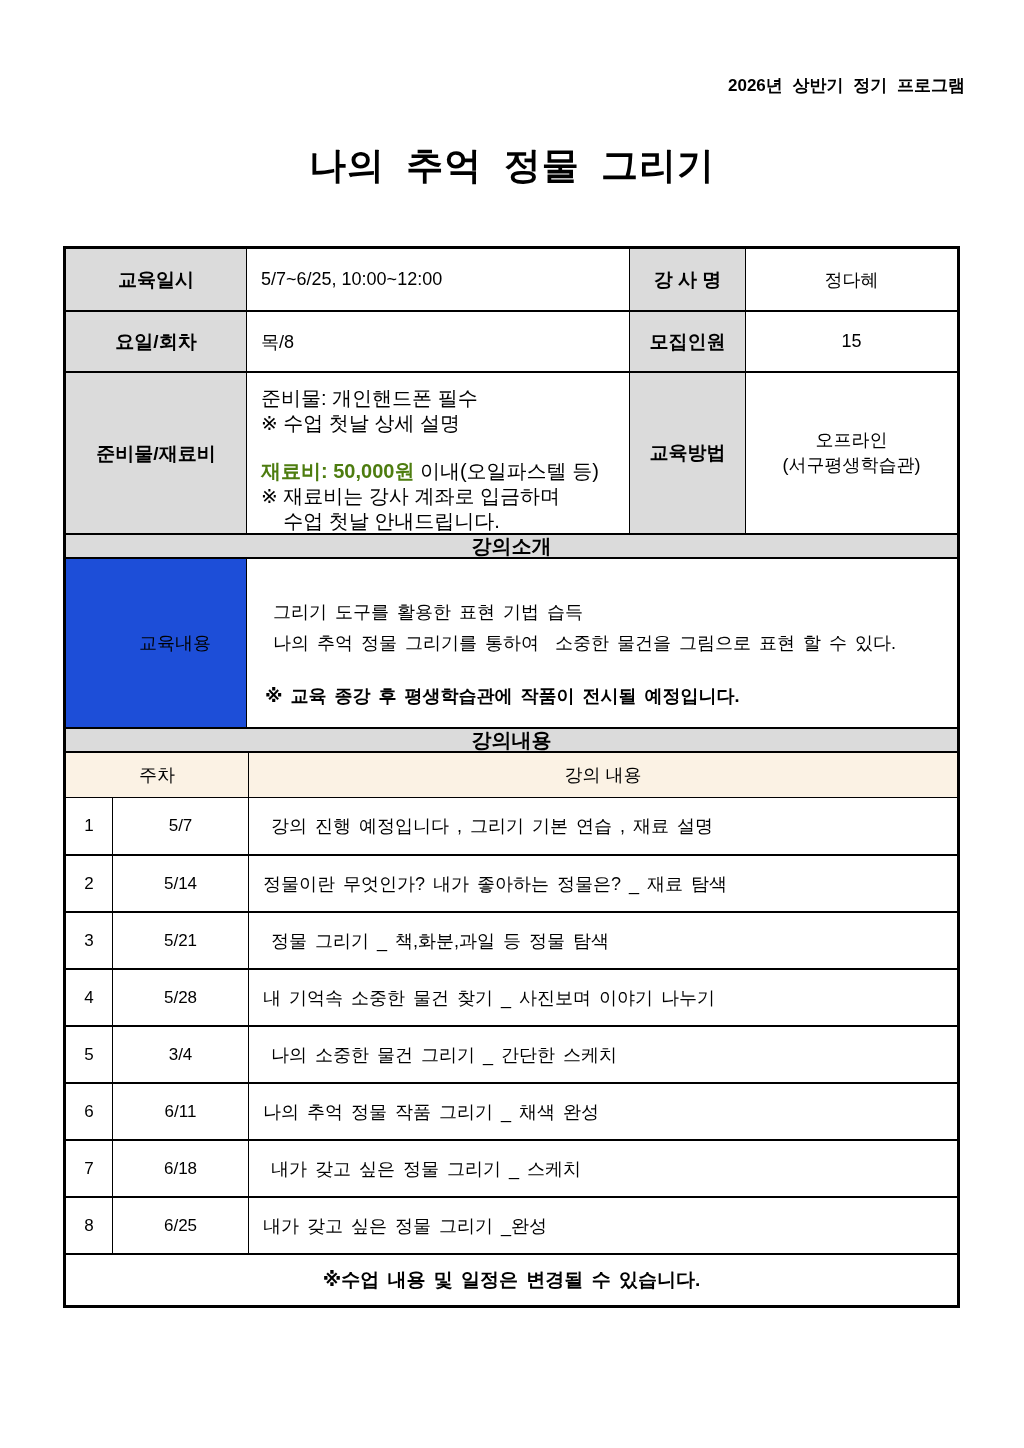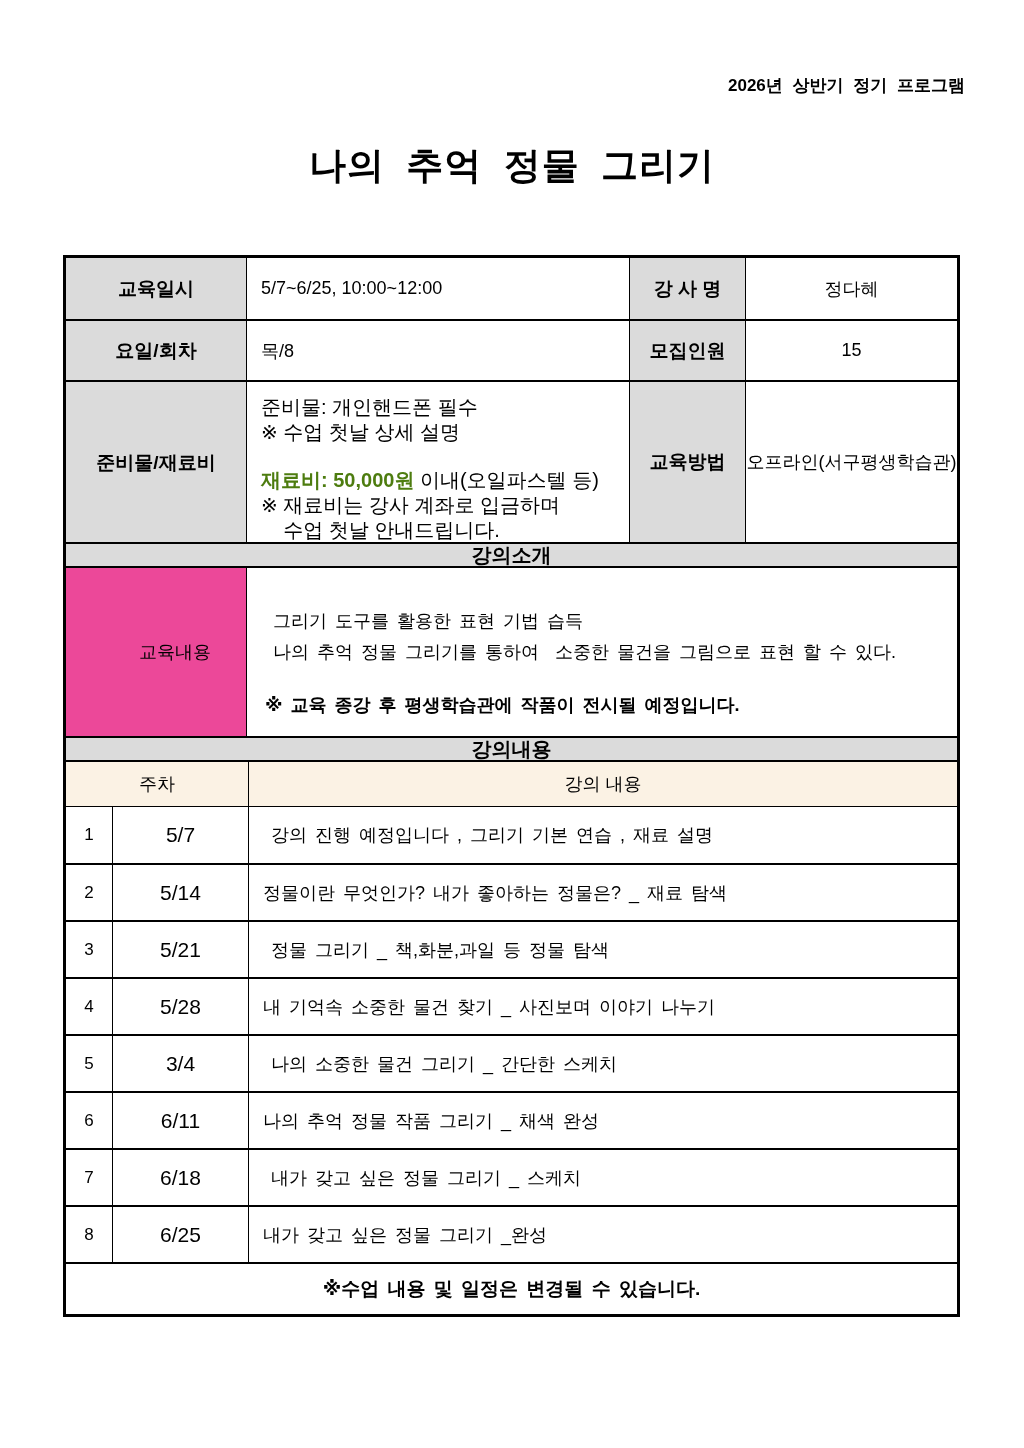--- a/index.html
+++ b/index.html
@@ -15,21 +15,21 @@
   .program-label {
     position:absolute; top:74px; right:59px;
     font-size:17px; font-weight:bold; word-spacing:5px;
   }
   .doc-title {
     position:absolute; top:141px; left:0; width:100%;
     text-align:center; font-size:37px; font-weight:bold;
     word-spacing:10px; letter-spacing:1px;
   }
   .doc-table {
-    position:absolute; left:63px; top:255px; width:897px;
+    position:absolute; left:63px; top:246px; width:897px;
     border:3px solid #000;
   }
   .row { display:flex; border-top:2px solid #000; }
   .row:first-child { border-top:none; }
   .cell { border-left:1px solid #000; display:flex; }
   .cell:first-child { border-left:none; }
   .label-cell {
     background:#DBDBDB; font-weight:bold; font-size:19px;
     align-items:center; justify-content:center; text-align:center;
   }
@@ -41,41 +41,41 @@
   .r-info1 { height:61px; } .r-info2 { height:61px; }
   .r-materials { height:162px; }
   .materials-label { flex-direction:row; line-height:27px; }
   .materials-detail {
     flex-direction:column; justify-content:flex-start; align-items:flex-start;
     padding:13px 0 0 14px; font-size:20px; line-height:25px;
     white-space:pre-wrap;
   }
   .fee-line { margin-top:23px; }
   .fee-highlight { color:#4d7c0f; font-weight:bold; }
-  .method-value { flex-direction:row; justify-content:center; line-height:25px; }
+  .method-value { flex-direction:column; justify-content:center; line-height:25px; }
   .section-header {
     height:24px; background:#DBDBDB; display:flex;
     align-items:center; justify-content:center;
     font-weight:bold; font-size:20px; border-top:2px solid #000;
   }
   .r-intro { height:170px; }
-  .intro-label { background:#ec4899; font-weight:normal; font-size:18px;padding-left:38px; }
+  .intro-label { background:#1d4ed8; font-weight:normal; font-size:18px;padding-left:38px; }
   .intro-content {
     flex-direction:column; justify-content:flex-start; align-items:flex-start;
     padding:38px 10px 0 18px; font-size:18px; line-height:31px;
     white-space:pre-wrap; word-spacing:3px;
   }
   .intro-note { margin-top:22px; font-weight:bold; }
   .r-subheader { height:46px; background:#FBF2E4; border-top:2px solid #000; }
   .sub-week  { width:182px; font-size:18px; align-items:center; justify-content:center; }
   .sub-content { flex:1; font-size:18px; align-items:center; justify-content:center; }
   .r-sched { height:57px; border-top:1px solid #000; }
   .r-sched + .r-sched { border-top:2px solid #000; }
   .c-num  { width:46px;  font-size:17px; align-items:center; justify-content:center; }
-  .c-date { width:136px; font-size:21px; align-items:center; justify-content:center; }
+  .c-date { width:136px; font-size:17px; align-items:center; justify-content:center; }
   .c-content {
     flex:1; font-size:18px; align-items:center; justify-content:flex-start;
     padding-left:14px; white-space:pre-wrap; word-spacing:3px;
   }
   .r-footer {
     height:52px; display:flex; align-items:center; justify-content:center;
     font-size:19px; font-weight:bold; border-top:2px solid #000; word-spacing:3px;
   }
 </style>
 </head>

